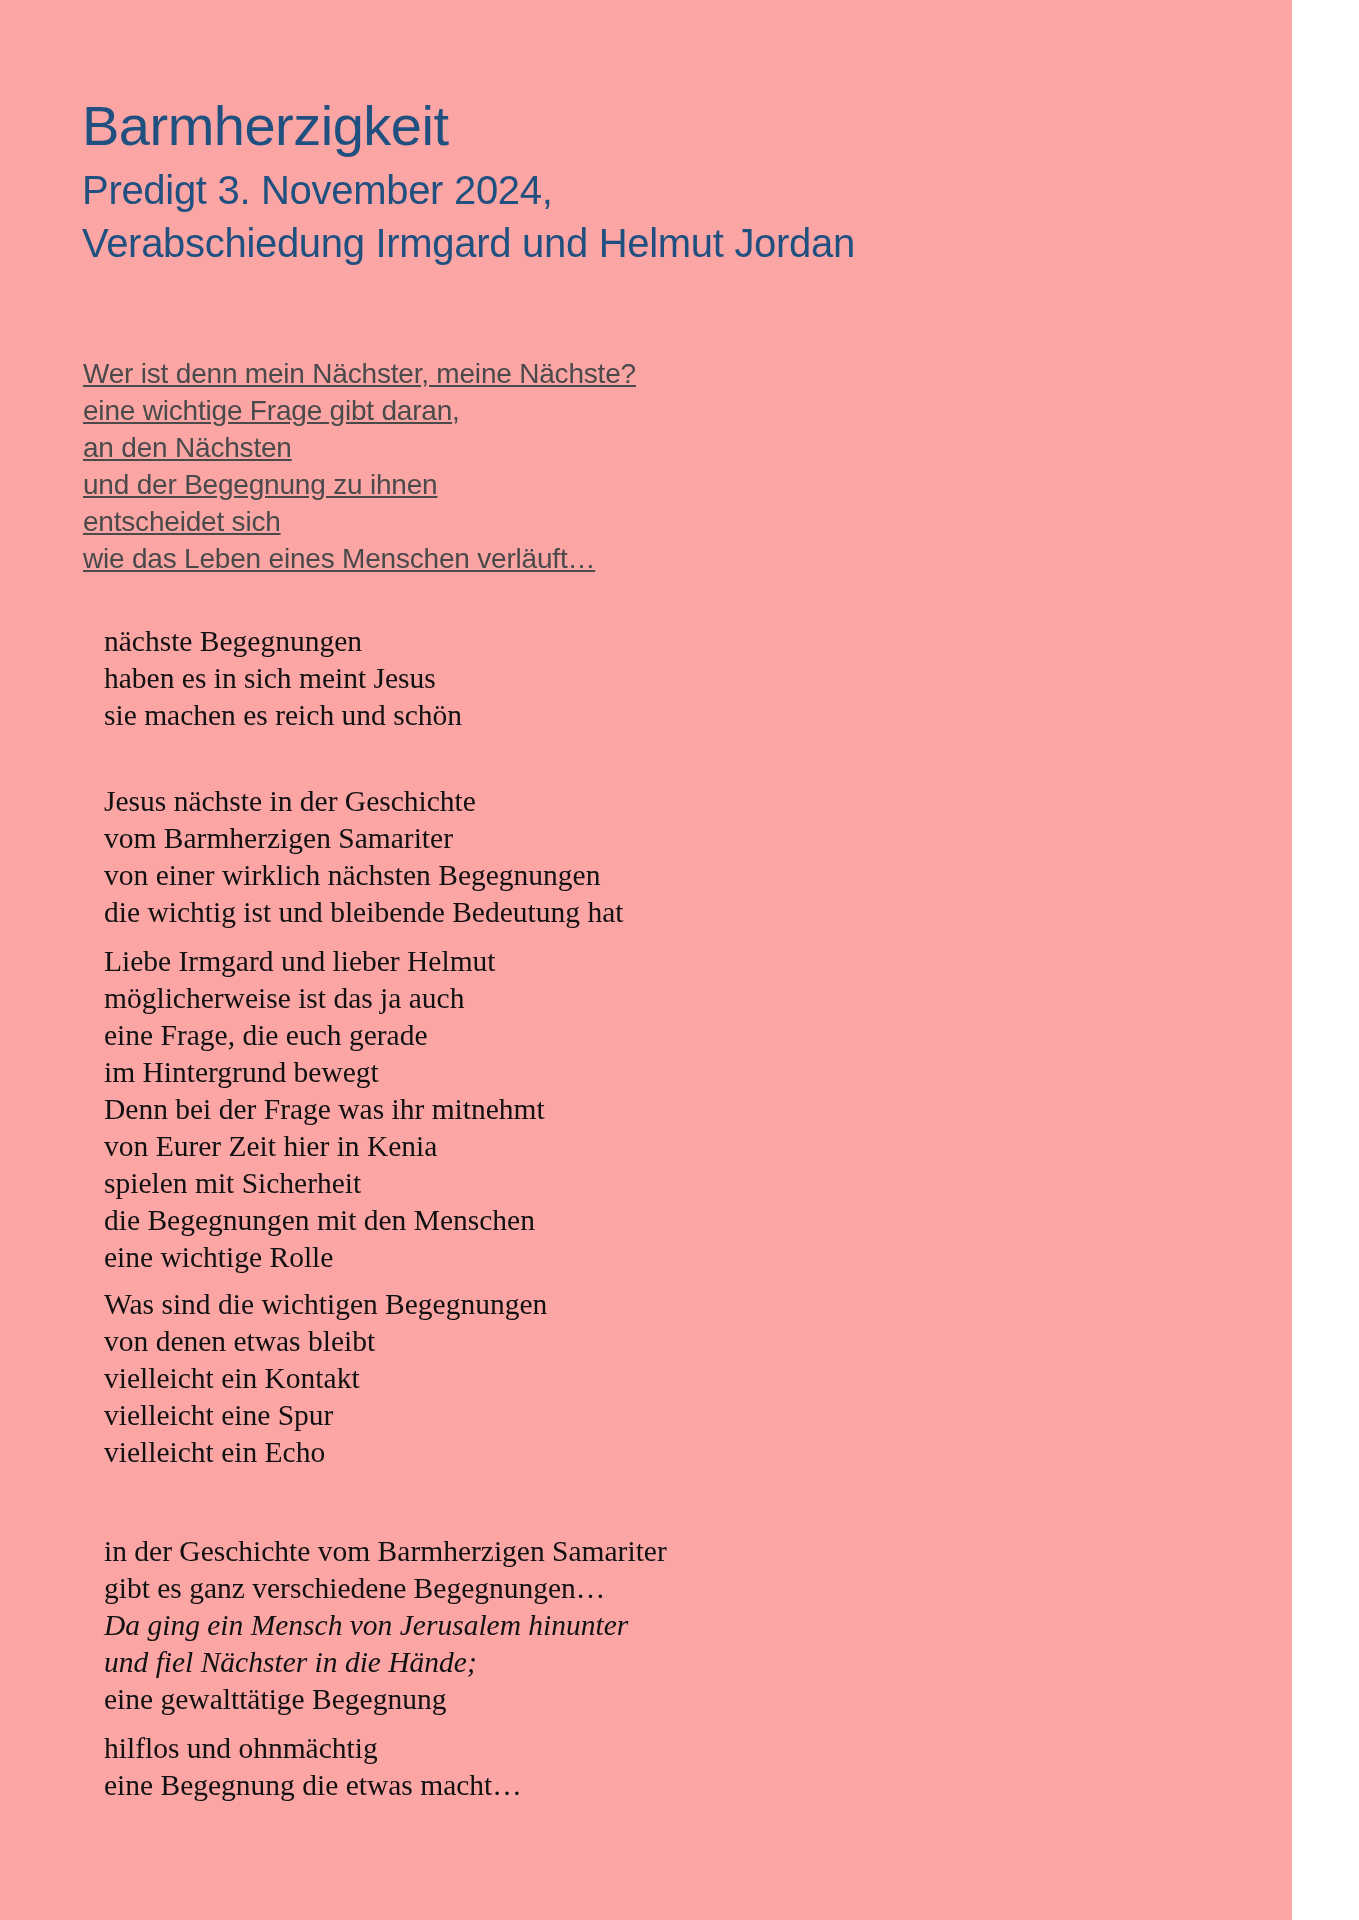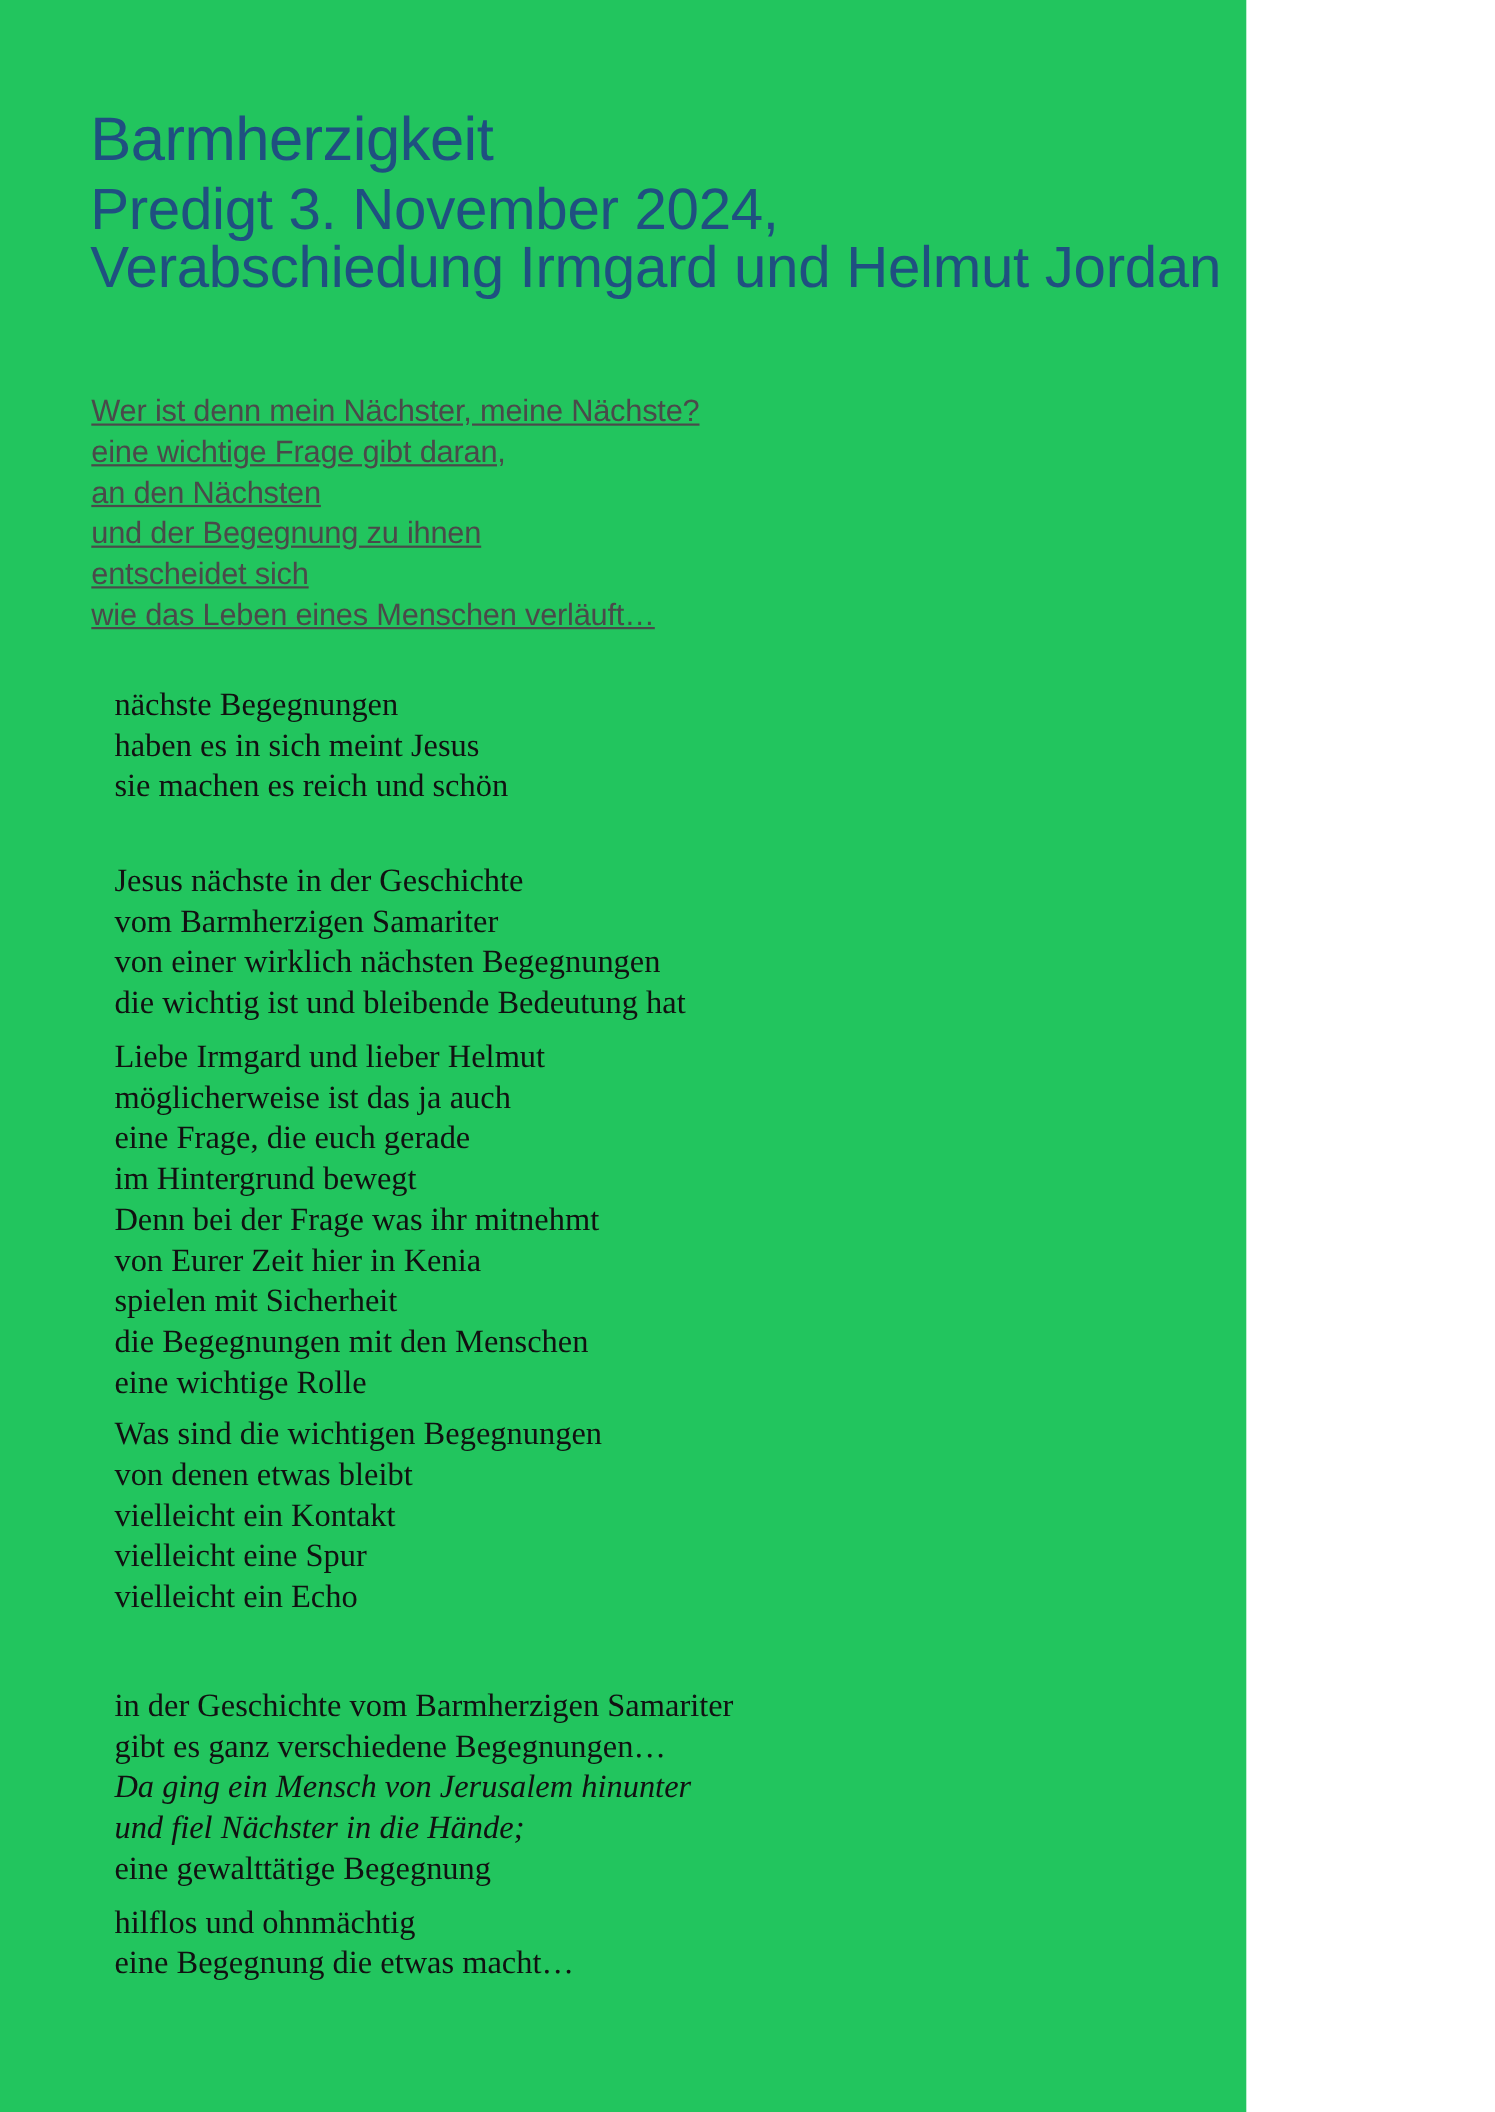--- a/index.html
+++ b/index.html
@@ -9,23 +9,23 @@
     }
     body {
       width: 1359px;
       height: 1920px;
       position: relative;
       overflow: hidden;
     }
     .page {
       position: absolute;
       left: 0; top: 0;
-      width: 1133px;
+      width: 1292px;
       height: 1920px;
-      background: #22c55e;
+      background: #fca5a5;
     }
     .title {
       position: absolute;
       left: 82px;
       top: 96px;
       margin: 0;
       font-family: "Liberation Sans", sans-serif;
       font-weight: normal;
       font-size: 56px;
       line-height: 60px;
@@ -33,21 +33,21 @@
       letter-spacing: -0.5px;
       white-space: nowrap;
     }
     .subtitle {
       position: absolute;
       left: 82px;
       top: 164px;
       margin: 0;
       font-family: "Liberation Sans", sans-serif;
       font-weight: normal;
-      font-size: 53px;
+      font-size: 40px;
       line-height: 53px;
       color: #1f5080;
       letter-spacing: -0.3px;
       white-space: nowrap;
     }
     .subtitle span { display: block; }
     .block {
       position: absolute;
       left: 83px;
       margin: 0;

